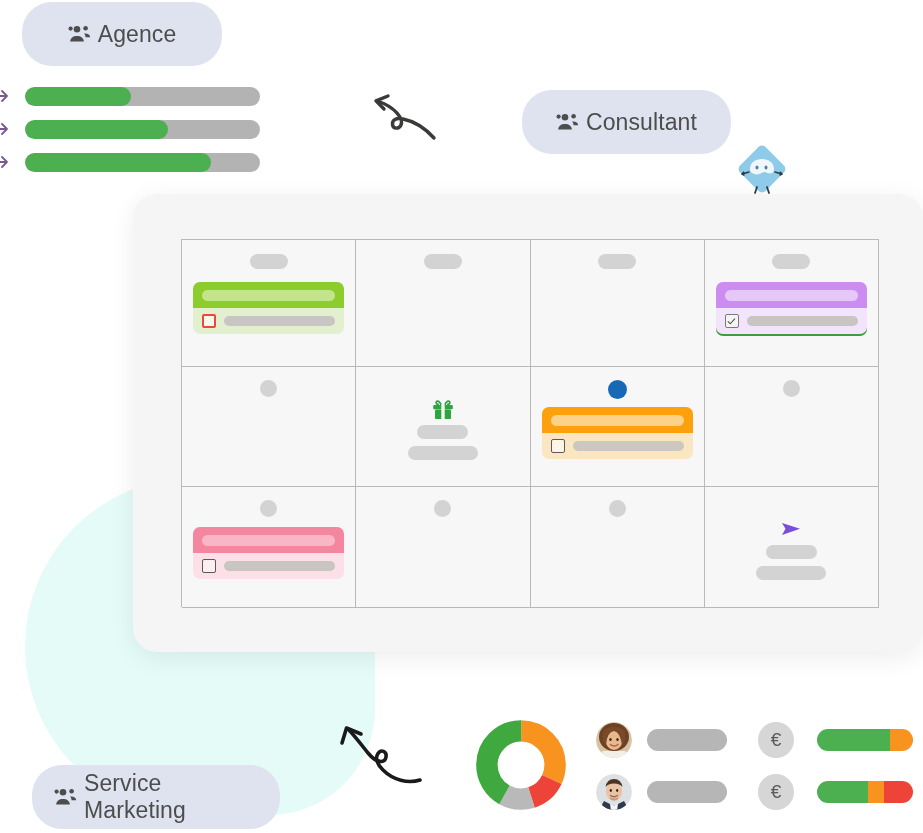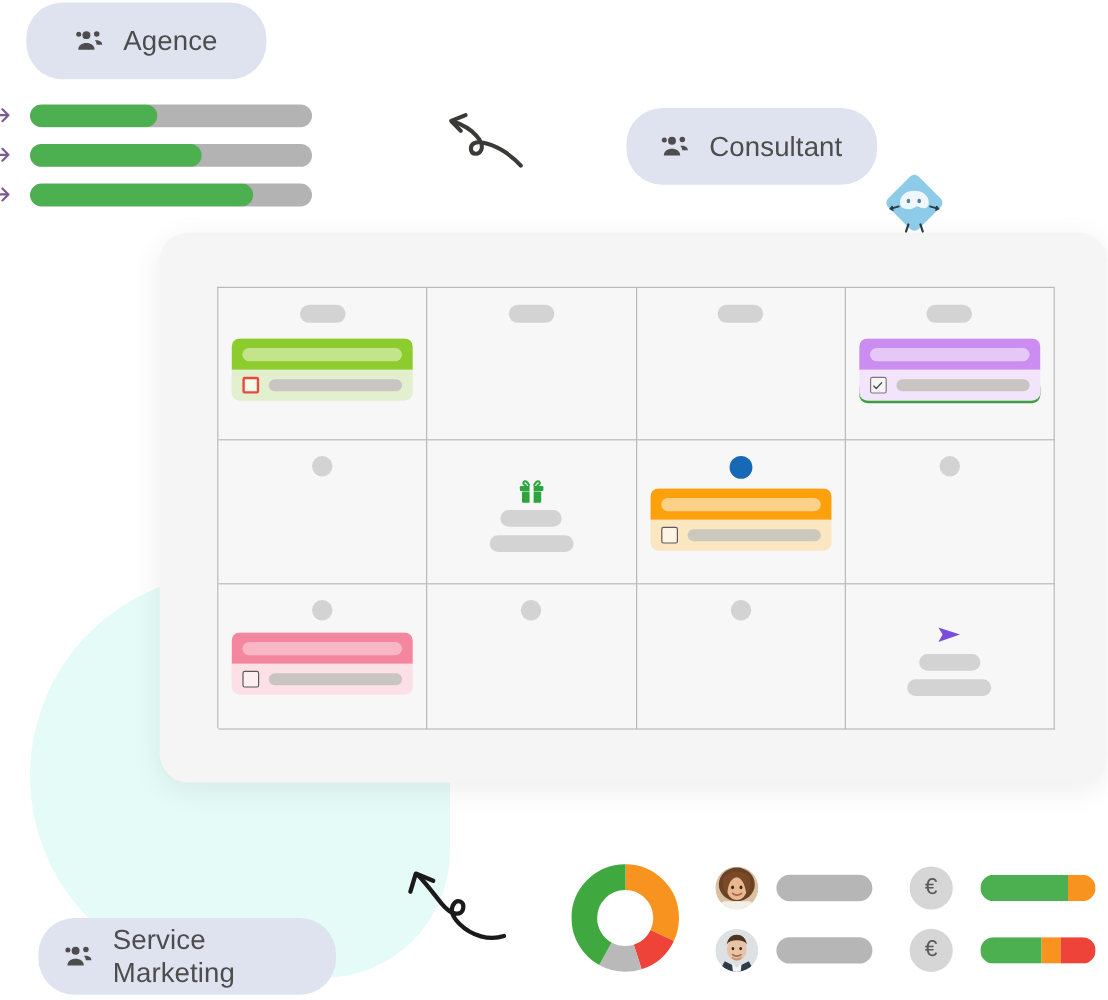--- a/index.html
+++ b/index.html
@@ -20,21 +20,21 @@
     background: #e4fbf8;
     border-radius: 175px 175px 175px 175px;
     border-top-left-radius: 175px;
     border-bottom-right-radius: 110px;
     z-index: 0;
   }
 
   
   .pill {
     position: absolute;
-    display: flex; align-items: center; gap: 16px;
+    display: flex; align-items: center; gap: 6px;
     background: #dfe3f0;
     border-radius: 30px;
     color: #4d4d4d;
     font-size: 23px;
     letter-spacing: .1px;
     padding: 0 22px;
     z-index: 6;
   }
   .pill .glyph { display: flex; align-items: center; }
   .pill .glyph svg { display: block; }

